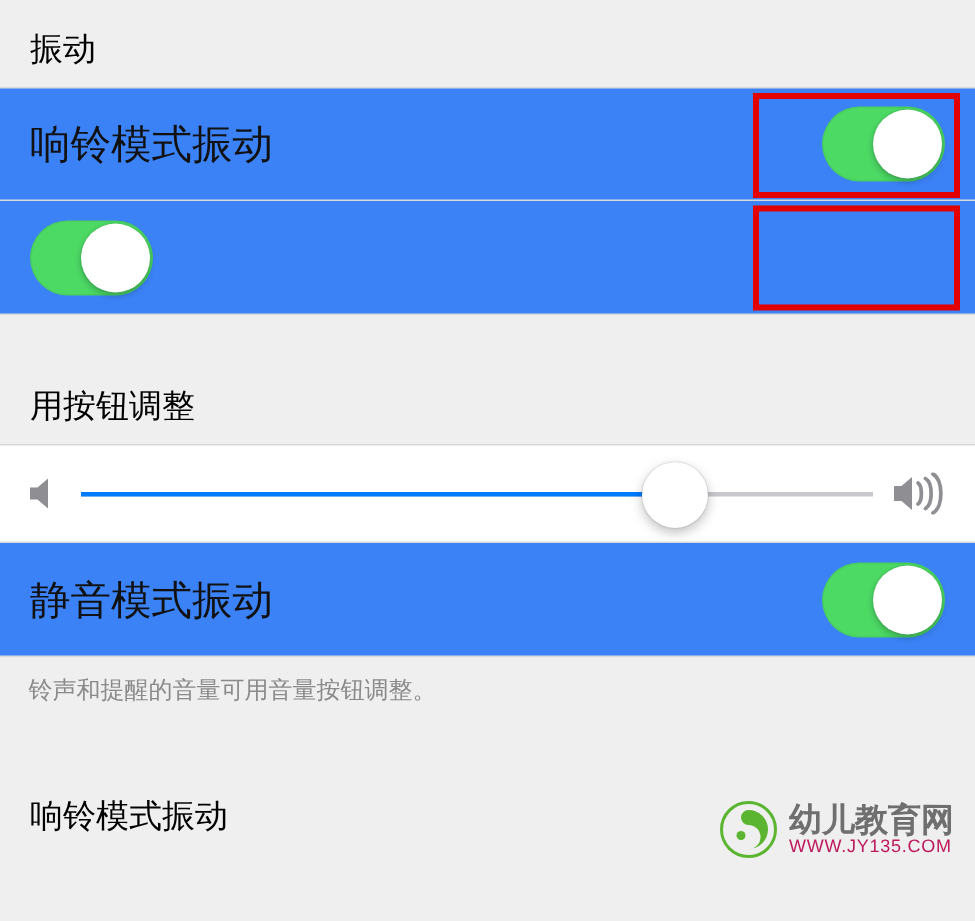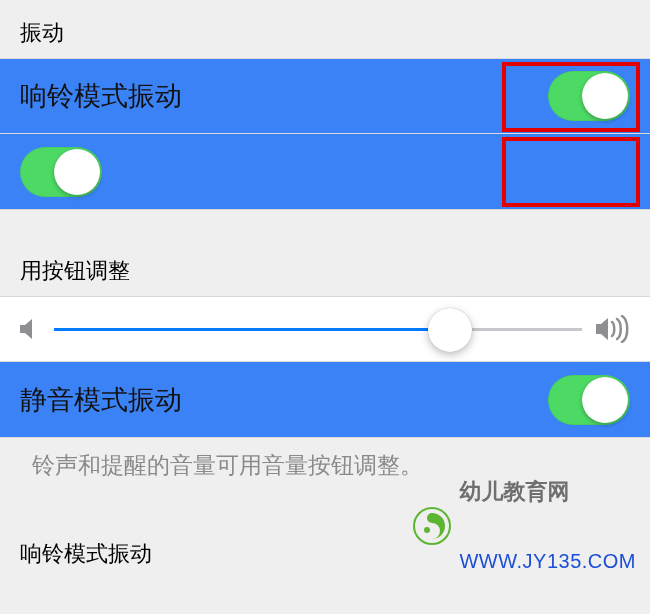--- a/index.html
+++ b/index.html
@@ -91,49 +91,48 @@
     position: absolute;
     width: 44px;
     height: 44px;
     border-radius: 50%;
     background: #fff;
     top: -20px;
     transform: translateX(-50%);
     box-shadow: 0 3px 8px rgba(0,0,0,0.25), 0 0 1px rgba(0,0,0,0.3);
   }
   .footer-note {
-    padding: 12px 20px 0 32px;
-    font-size: 23px;
+    padding: 12px 20px 0 19px;
+    font-size: 16px;
     color: #8a8a8a;
   }
   .watermark {
     position: absolute;
     right: 14px;
     bottom: 42px;
     display: flex;
     align-items: center;
     gap: 8px;
   }
   .watermark .logo {
     width: 38px; height: 38px;
   }
   .watermark .wm-text {
     display: flex;
     flex-direction: column;
     line-height: 1.05;
-    gap: 48px;
   }
   .watermark .wm-title {
     font-size: 22px;
     color: #6f6f6f;
     font-weight: 600;
   }
   .watermark .wm-url {
-    font-size: 20px;
-    color: #1d4ed8;
+    font-size: 12px;
+    color: #be185d;
     letter-spacing: 0.5px;
   }
   .spacer { height: 28px; }
 </style>
 </head>
 <body>
 
 <div class="section-header">振动</div>
 
 <div class="row">

